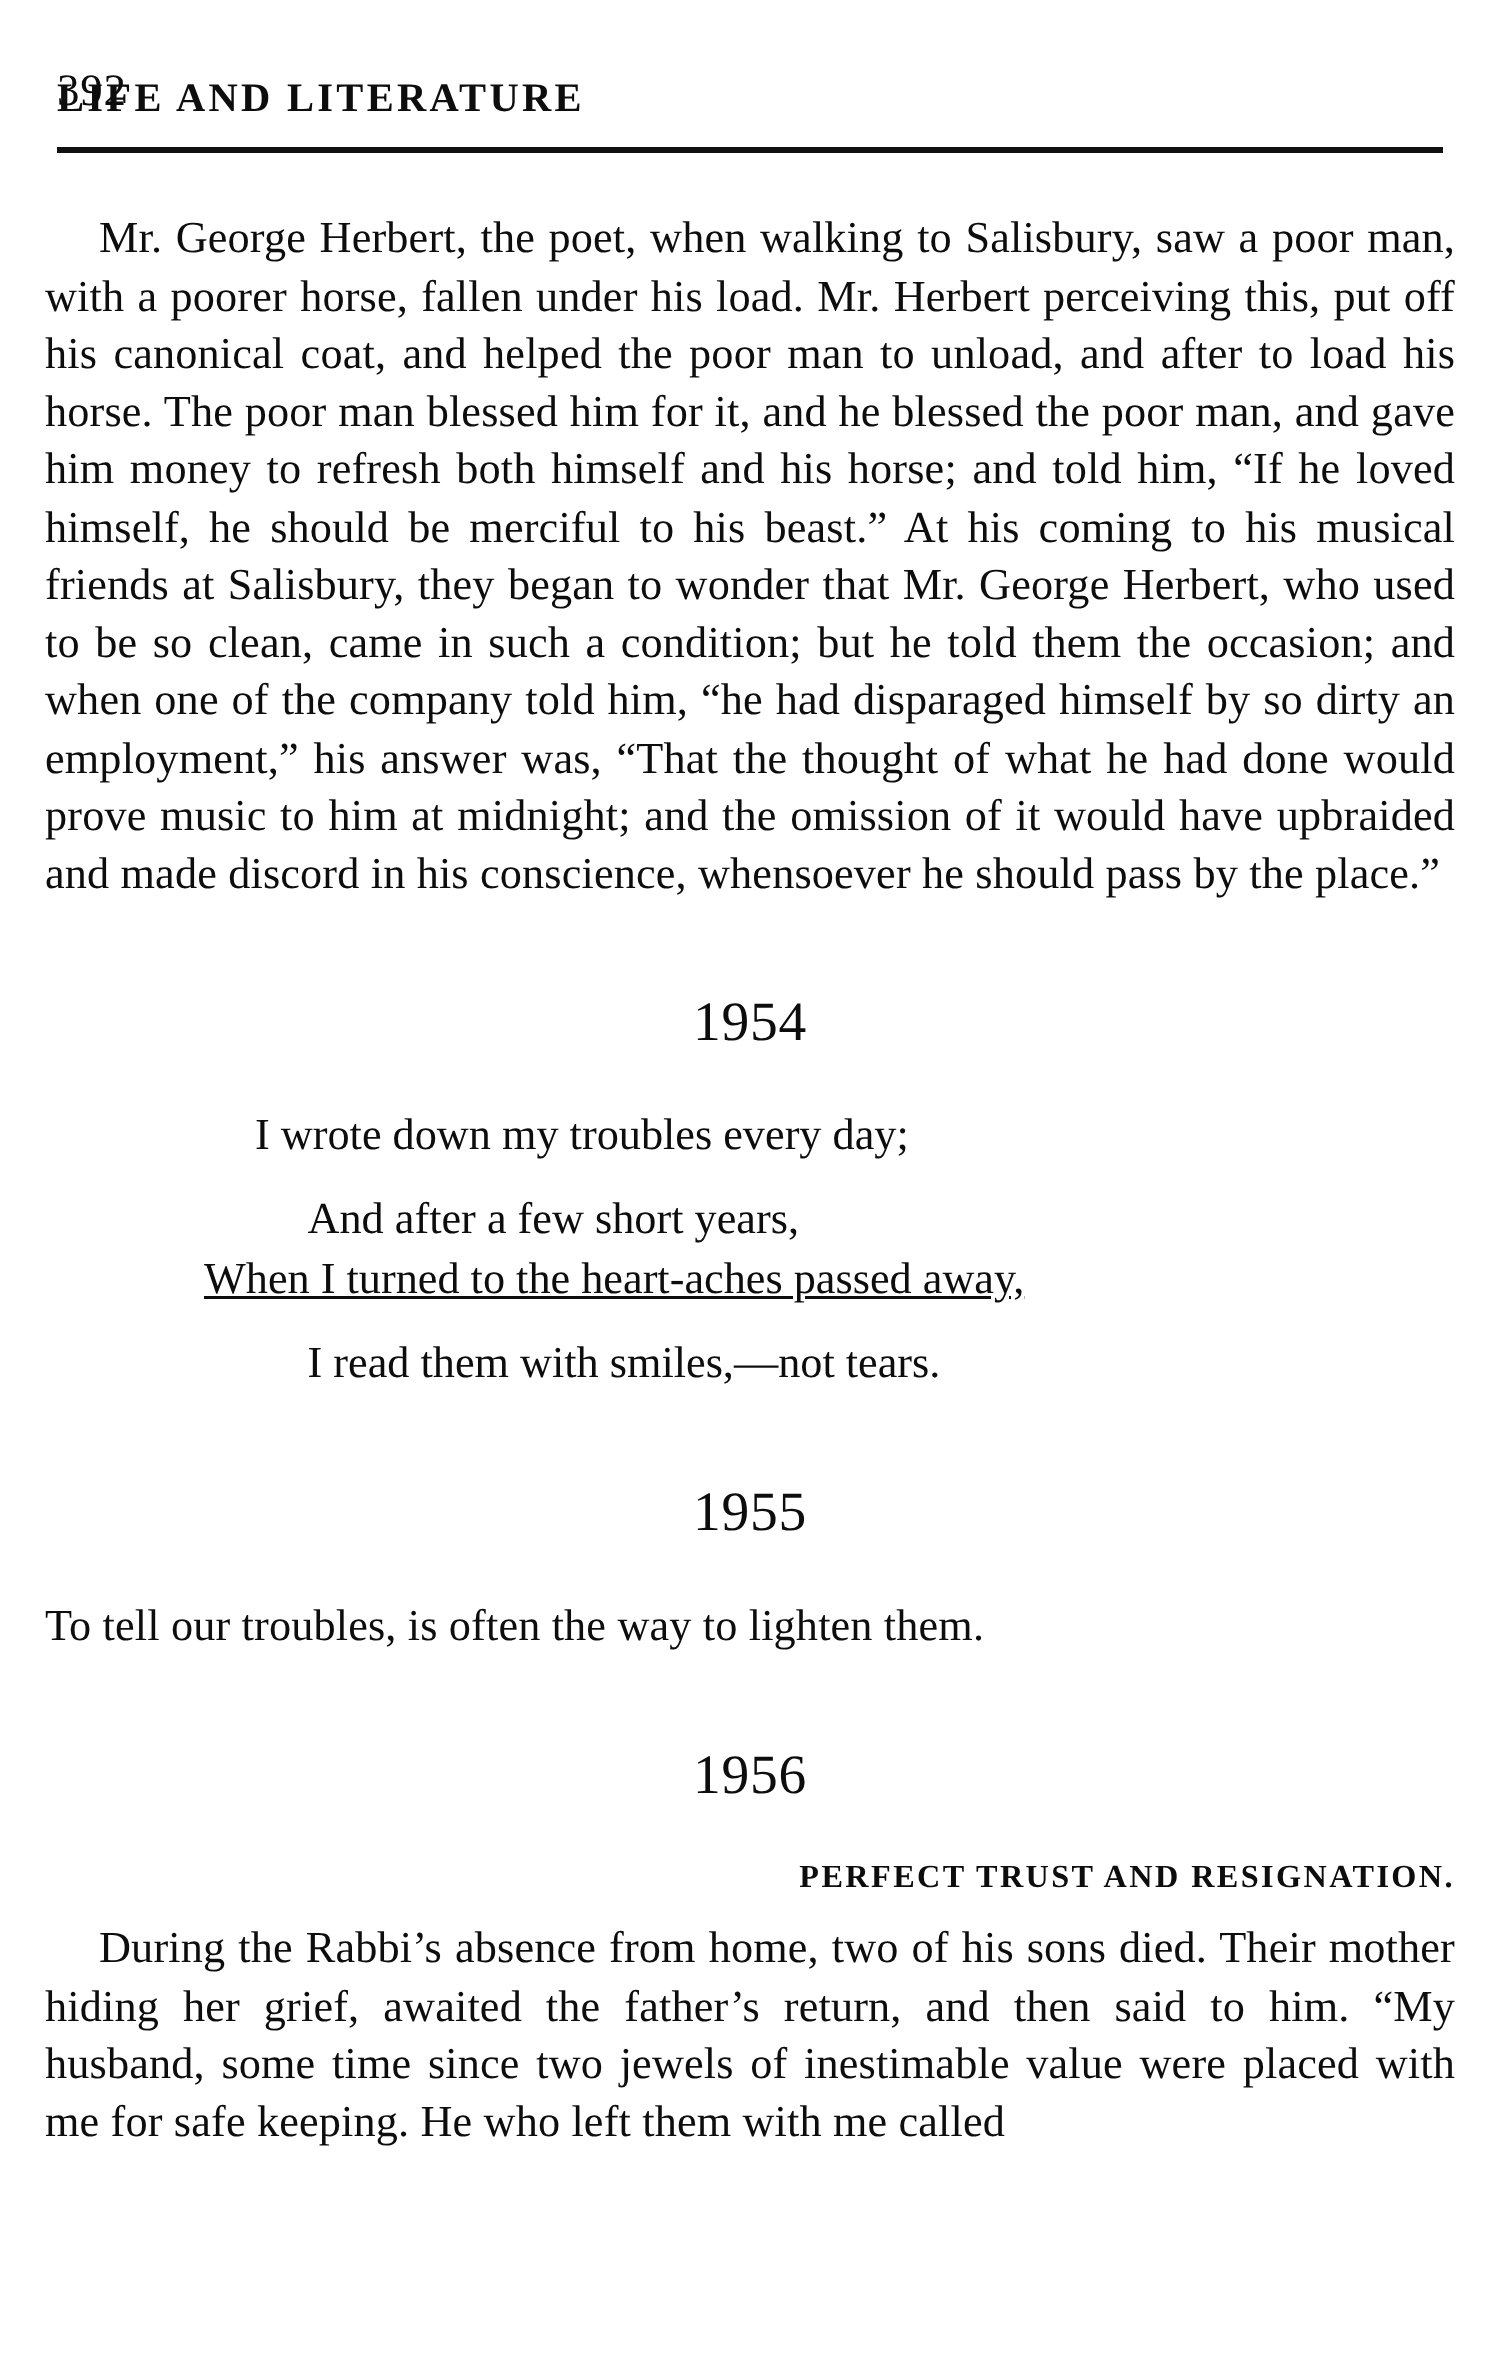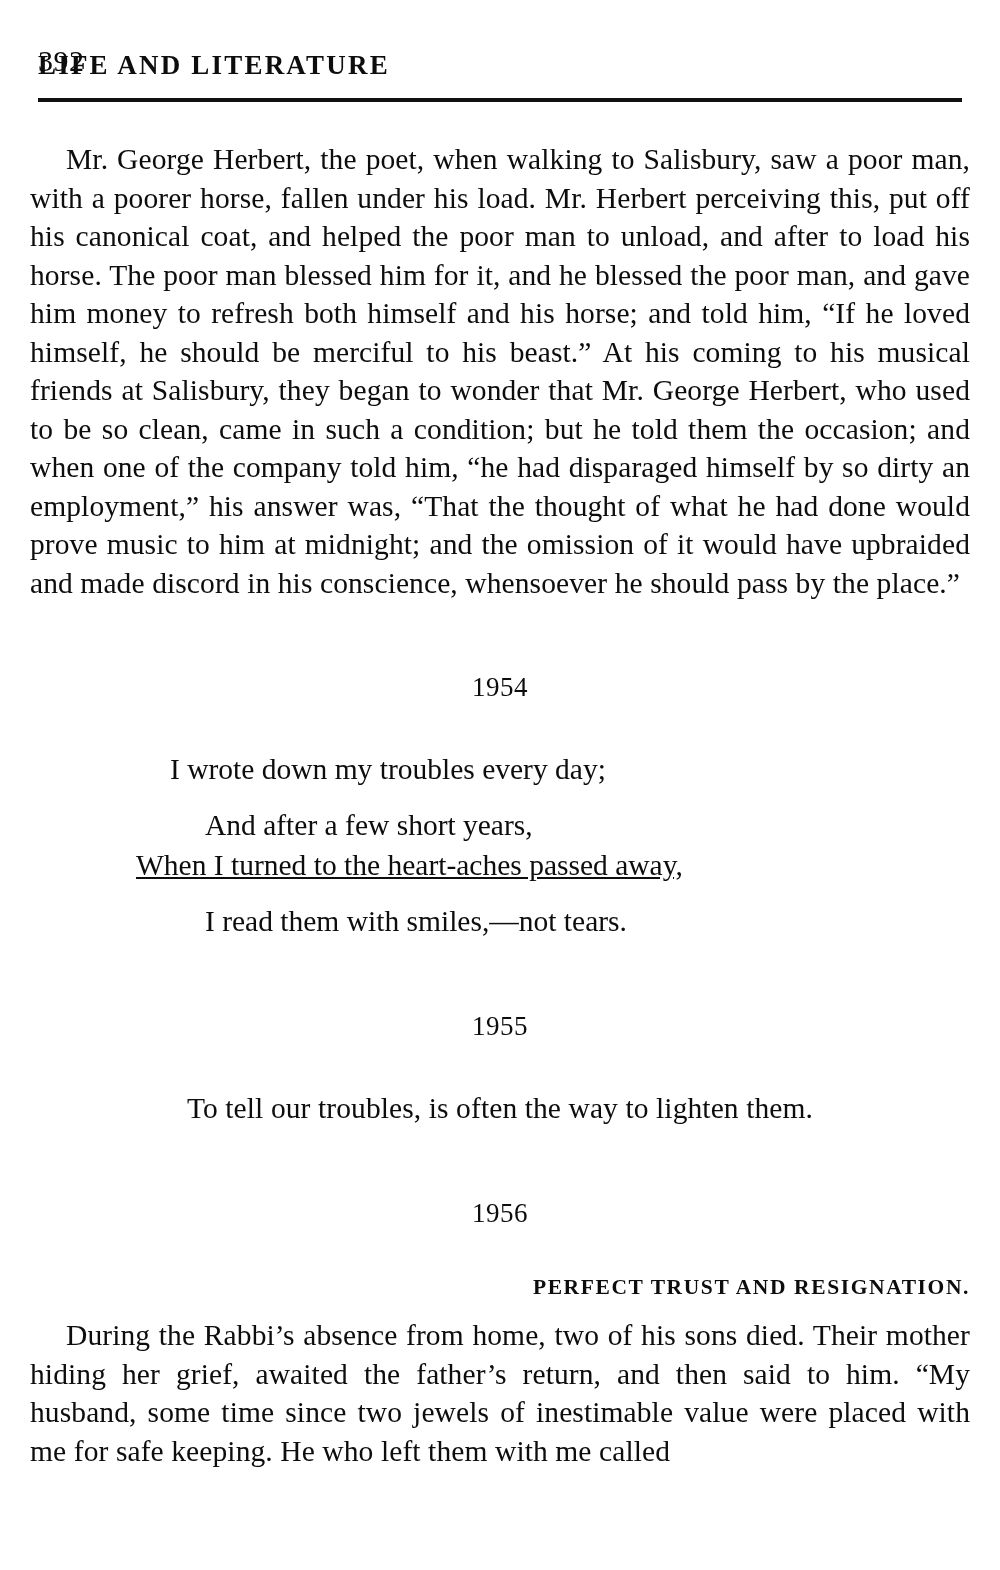--- a/index.html
+++ b/index.html
@@ -64,23 +64,23 @@
   p.para {
     margin: 0 0 0 0;
     font-size: 29.5px;
     line-height: 38.5px;
     text-align: justify;
     text-justify: inter-word;
     text-indent: 36px;
     letter-spacing: 0.1px;
   }
   .num-head {
-    margin: 16px;
+    margin: 4px;
     text-align: center;
-    font-size: 27px;
+    font-size: 37px;
     letter-spacing: 0.5px;
   }
   .spacer-lg { height: 54px; }
   .spacer-sm { height: 30px; }
   .poem {
     margin: 0 auto;
     width: 800px;
     font-size: 29.5px;
     line-height: 40px;
   }
@@ -96,21 +96,21 @@
   .poem .line.flush {
     padding-left: 70px;
   }
   .poem .line.hang {
     padding-left: 68px;
   }
   .single-line {
     margin: 0;
     font-size: 29.5px;
     line-height: 40px;
-    text-align: center;
+    text-align: left;
     letter-spacing: 0.1px;
   }
   .subhead {
     margin: 0;
     text-align: right;
     font-size: 21.5px;
     font-weight: bold;
     letter-spacing: 1.6px;
   }
 </style>

